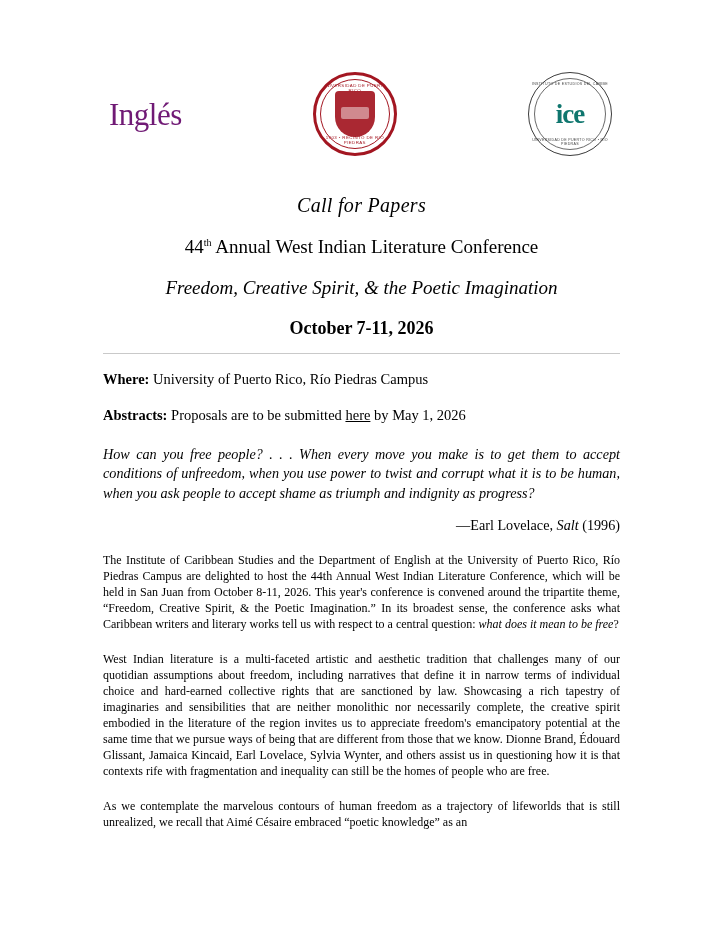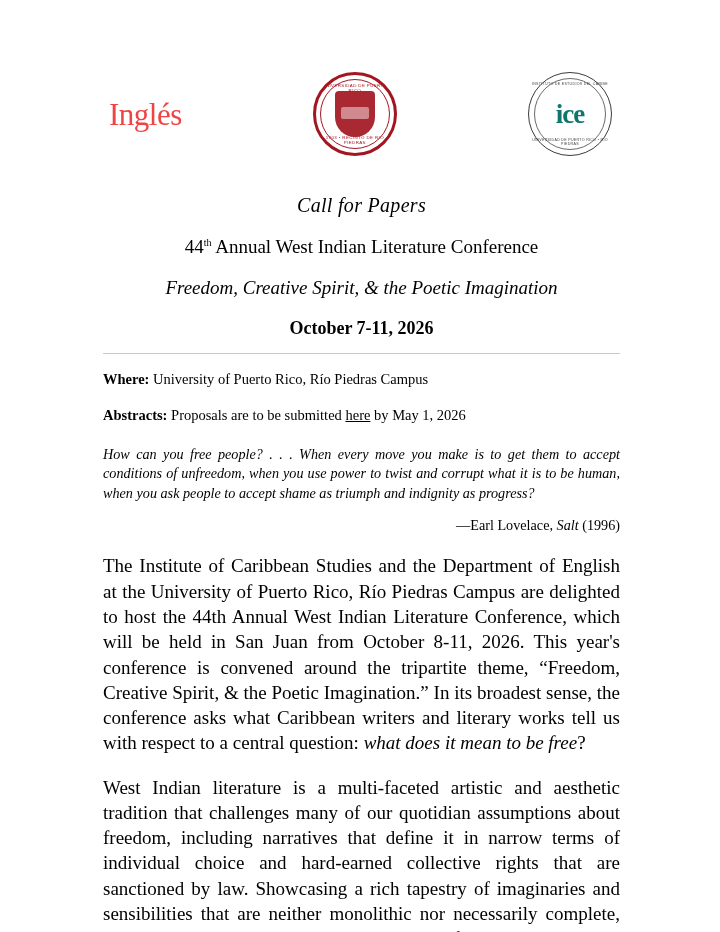--- a/index.html
+++ b/index.html
@@ -36,21 +36,21 @@
   }
   .logo-ingles {
     display: flex;
     align-items: center;
     gap: 7px;
   }
   .ingles-word {
     font-family: "Liberation Serif", serif;
     font-size: 31px;
     letter-spacing: -0.5px;
-    color: #ef4444;
+    color: #701a75;
     line-height: 1;
   }
   .ingles-lines {
     font-family: "Liberation Sans", sans-serif;
     font-size: 8.5px;
     line-height: 1.35;
     color: #333333;
     padding-top: 2px;
   }
   .ingles-lines .sep {
@@ -202,21 +202,21 @@
     margin: 20px 0 0 0;
   }
   .quote-attr {
     text-align: right;
     font-size: 14.2px;
     margin: 14px 0 0 0;
   }
   .quote-attr i { font-style: italic; }
 
   p.para {
-    font-size: 19px;
+    font-size: 12px;
     line-height: 1.33;
     text-align: justify;
     margin: 19px 0 0 0;
     text-indent: 0;
   }
   p.para i { font-style: italic; }
 </style>
 </head>
 <body>
 

